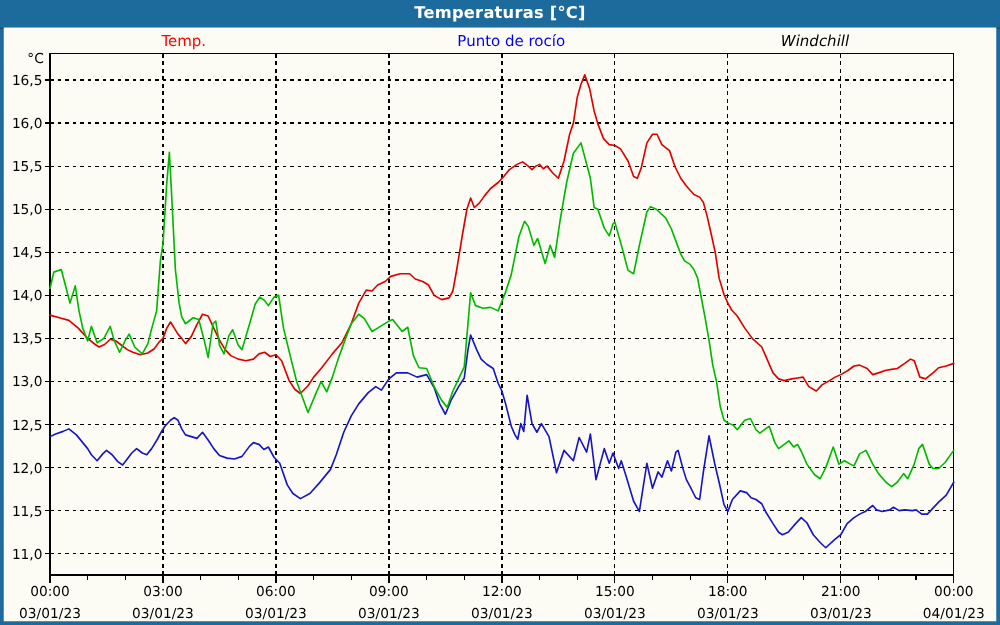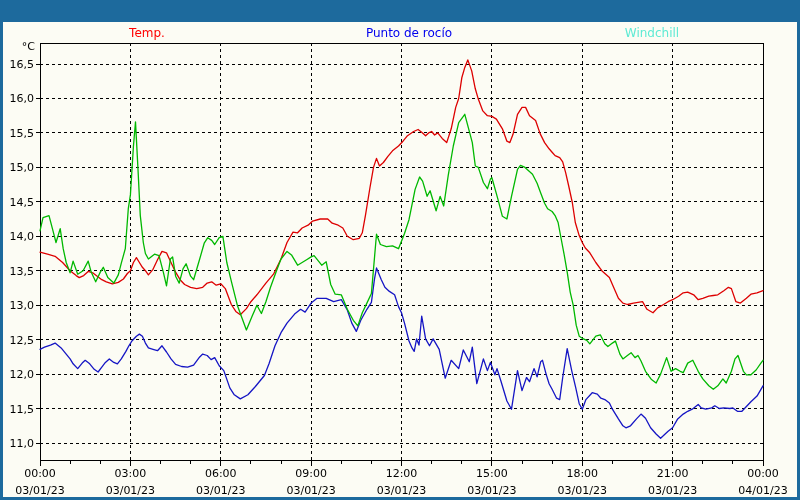--- a/index.html
+++ b/index.html
@@ -11,25 +11,28 @@
                    line-height:21px;letter-spacing:0.2px;}
   .content{position:absolute;left:3px;top:22px;right:3px;bottom:3px;background:#fcfcf4;}
   .legend-item{position:absolute;top:26px;transform:translateX(-50%);font-size:12px;
                white-space:nowrap;}
   .chart-svg{position:absolute;left:0;top:0;width:800px;height:500px;}
 </style>
 </head>
 <body>
 
 <div class="screen">
+  <div class="titlebar">
+    <div class="title">Temperaturas [°C]</div>
+  </div>
   <div class="content"></div>
 
   <div class="legend-item" id="legend-temp" style="left: 147px; color: rgb(255, 0, 0);">Temp.</div>
   <div class="legend-item" id="legend-dew" style="left: 409px; color: rgb(0, 0, 238);">Punto de rocío</div>
-  <div class="legend-item" id="legend-windchill" style="left: 652px; color: #5eead4;">Windchill</div>
+  <div class="legend-item" id="legend-windchill" style="left: 652px; color: #000000; font-style: italic;">Windchill</div>
 
   <svg class="chart-svg" id="chart" viewBox="0 0 800 500">
       <line x1="40" y1="64" x2="763" y2="64" stroke="#000000" stroke-width="1" stroke-dasharray="3 3" shape-rendering="crispEdges"></line>
       <line x1="36" y1="64" x2="40" y2="64" stroke="#000000" stroke-width="1" shape-rendering="crispEdges"></line>
       <text x="34" y="68" text-anchor="end" font-size="11px" fill="#000000">16,5</text>
       <line x1="40" y1="98.45454545454545" x2="763" y2="98.45454545454545" stroke="#000000" stroke-width="1" stroke-dasharray="3 3" shape-rendering="crispEdges"></line>
       <line x1="36" y1="98.45454545454545" x2="40" y2="98.45454545454545" stroke="#000000" stroke-width="1" shape-rendering="crispEdges"></line>
       <text x="34" y="102.45454545454545" text-anchor="end" font-size="11px" fill="#000000">16,0</text>
       <line x1="40" y1="132.9090909090909" x2="763" y2="132.9090909090909" stroke="#000000" stroke-width="1" stroke-dasharray="3 3" shape-rendering="crispEdges"></line>
       <line x1="36" y1="132.9090909090909" x2="40" y2="132.9090909090909" stroke="#000000" stroke-width="1" shape-rendering="crispEdges"></line>

